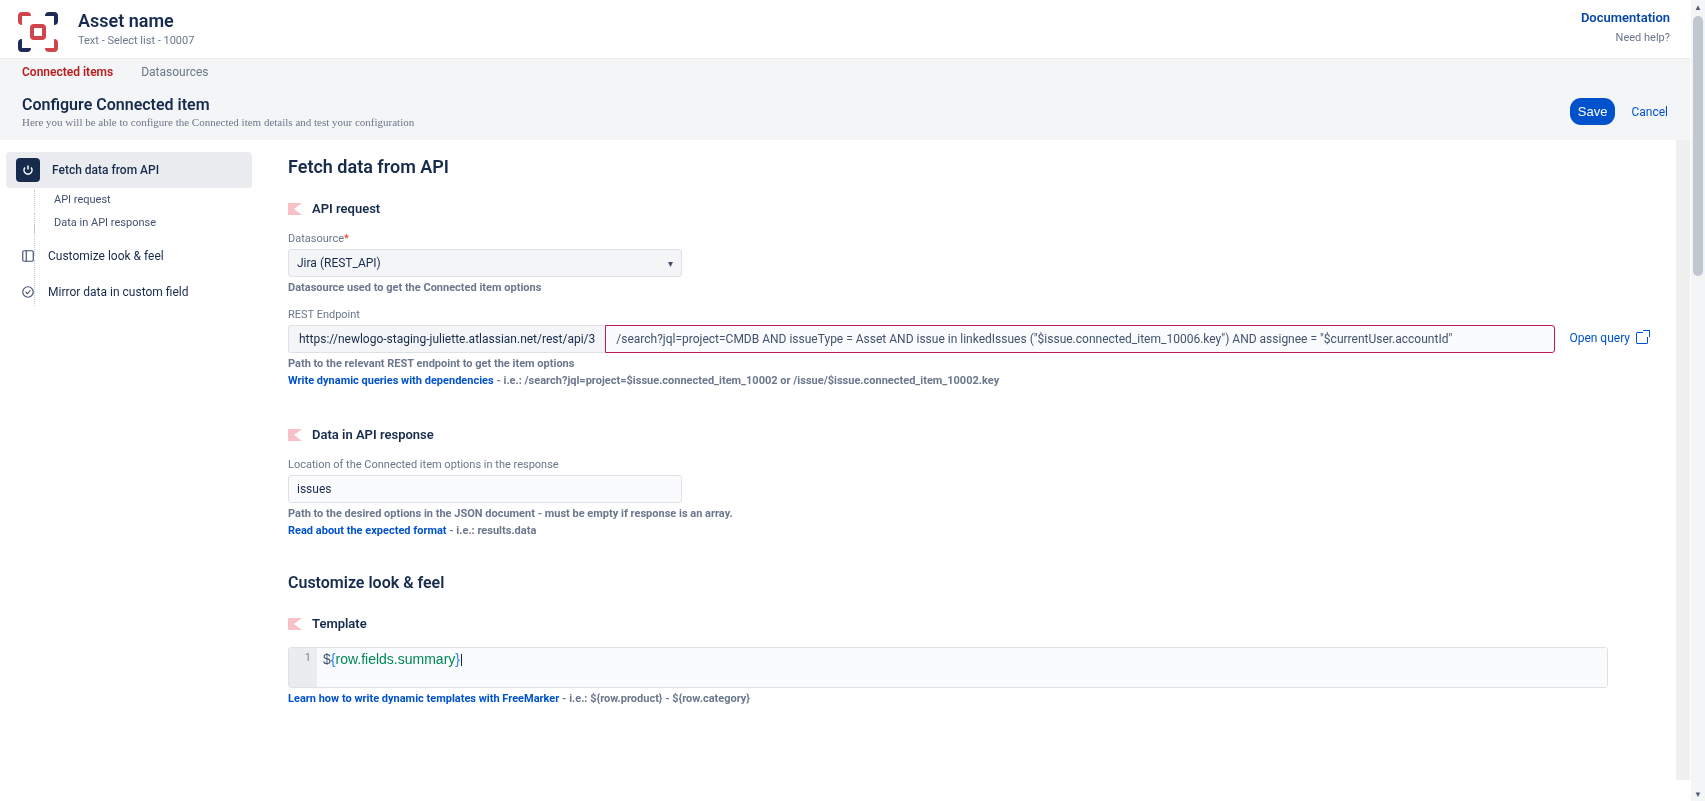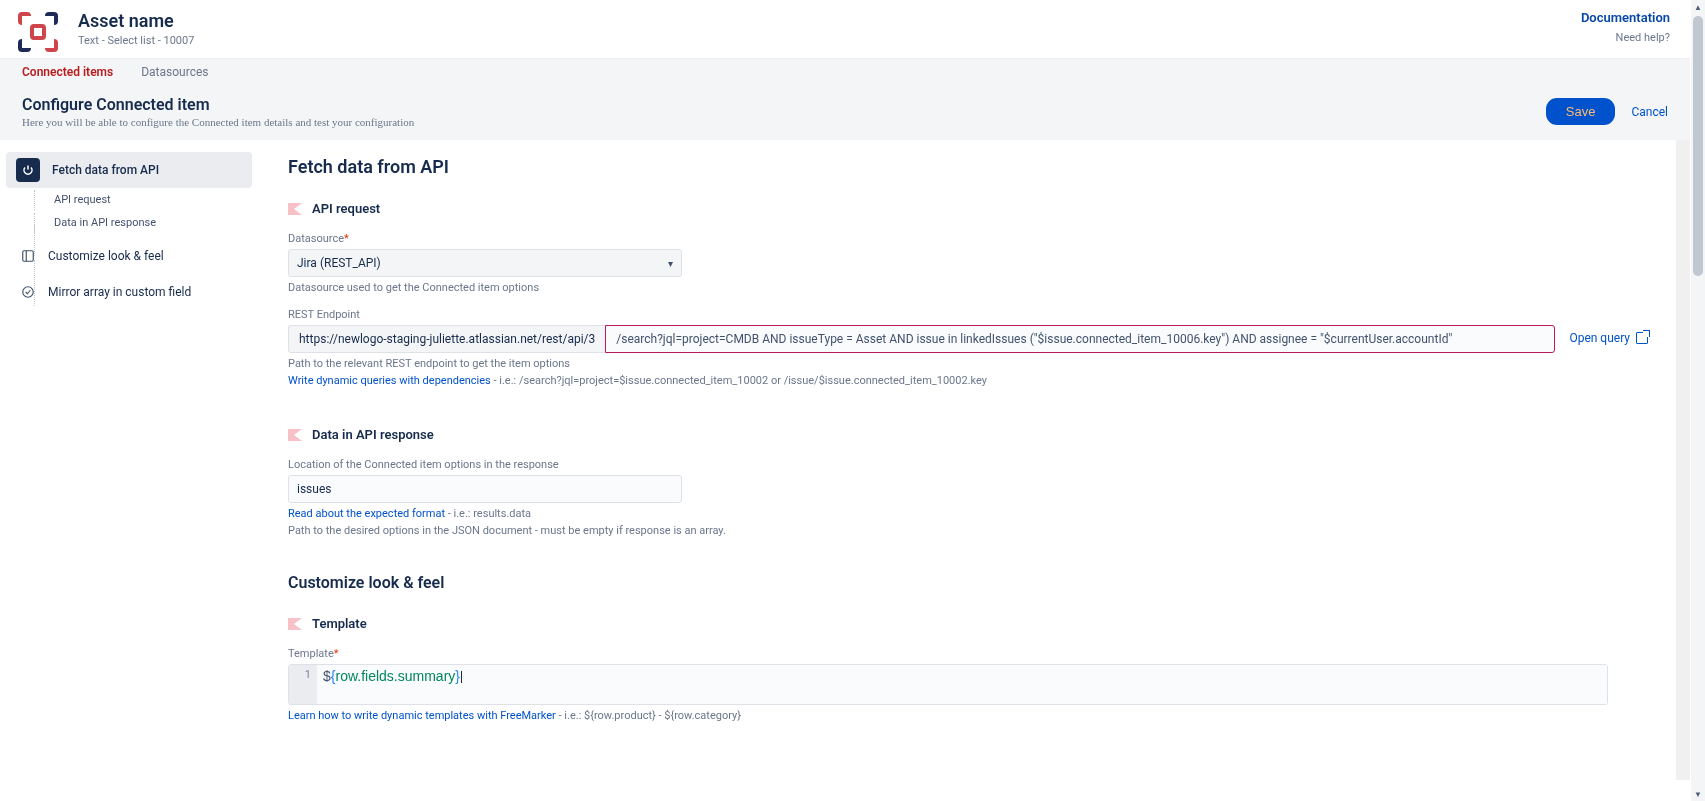--- a/index.html
+++ b/index.html
@@ -22,21 +22,21 @@
   .help-text { font-size:11px; color:#6B778C; margin-top:6px; }
   
   .tabbar { background:#F4F5F7; padding:0 22px; display:flex; gap:28px; height:28px; align-items:center; }
   .tab { font-size:12px; color:#6B778C; cursor:pointer; border-bottom:2px solid transparent; padding:4px 0 4px 0;}
   .tab.active { color:#b91c1c; font-weight:600; }
   
   .cfgbar { background:#F4F5F7; padding:8px 22px 12px 22px; display:flex;  }
   .cfg-title { font-size:16px; font-weight:600; }
   .cfg-sub { font-size:11px; color:#6B778C; margin-top:2px;font-family:Liberation Serif, serif; }
   .cfg-actions { margin-left:auto; display:flex; align-items:center; gap:16px; }
-  .btn-primary { background:#0052CC; color:#fdba74; border:none; border-radius:11px; padding:6px 20px; font-size:13px; font-weight:500; cursor:pointer; }
+  .btn-primary { background:#0052CC; color:#ffffff; border:none; border-radius:11px; padding:6px 8px; font-size:13px; font-weight:500; cursor:pointer; }
   .link-btn { color:#0052CC; font-size:12px; cursor:pointer; }
   
   .body { display:flex; }
   .sidebar { width:260px; padding:12px 8px 12px 6px; border-right:0px solid #eee; }
   .nav-item { display:flex; align-items:center; gap:12px; padding:6px 10px; border-radius:4px; cursor:pointer; font-size:12px; color:#172B4D;}
   .nav-item.active { background:#EBECF0; font-weight:500; }
   .nav-icon-box { width:24px; height:24px; background:#172B4D; border-radius:4px; display:flex; align-items:center; justify-content:center; color:#fff; font-size:13px;}
   .nav-icon-box.invert { background:transparent; color:#505F79; width:16px; height:16px; font-size:14px; margin-left:4px;}
   .nav-sub { display:flex; align-items:center; gap:10px; padding:5px 10px 5px 10px; font-size:11px; color:#42526E; cursor:pointer; }
   .tree-line { position:relative; width:20px; margin-left:8px; display:flex; justify-content:center;}
@@ -46,21 +46,21 @@
   .content { flex:1; padding:16px 28px 40px 28px; max-width:100%; overflow:auto; height:640px; border-right:14px solid #F0F0F0; position:relative;}
   .content::after { content:""; position:absolute; right:-14px; top:0; width:14px; background:#E8E8E8; }
   h1 { font-size:18px; font-weight:600; margin:0 0 24px 0; color:#172B4D;}
   .section-title { font-size:13px; font-weight:600; margin:20px 0 16px 0; display:flex; align-items:center; gap:10px; }
   .bookmark { display:inline-block; width:0; height:0; border-top:6px solid #F8C1C8; border-bottom:6px solid #F8C1C8; border-right:8px solid transparent; border-left:6px solid #F8C1C8; position:relative; }
   .bookmark::after{ content:""; position:absolute; top:-6px; left:-6px; width:6px; height:12px; background:#F8C1C8; }
   .field-label { font-size:11px; color:#6B778C; margin:14px 0 4px 0; }
   .field-label .req { color:#DE350B; }
   .select, .input { width:394px; background:#F4F5F7; border:1px solid #DFE1E6; border-radius:3px; padding:6px 28px 6px 8px; font-size:12px; color:#172B4D; position:relative; }
   .select .chev { position:absolute; right:8px; top:8px; font-size:10px; color:#42526E;}
-  .hint { font-size:11px; color:#6B778C; margin-top:4px; }
+  .hint { font-size:11px; color:#6B778C; margin-top:4px;font-weight:bold; }
   .hint a { color:#0052CC; }
   
   .endpoint-row { display:flex; align-items:flex-start; gap:0; width:100%; }
   .ep-prefix { background:#F4F5F7; border:1px solid #DFE1E6; border-right:none; border-radius:3px 0 0 3px; padding:6px 10px; font-size:12px; white-space:nowrap; color:#172B4D;}
   .ep-input { flex:1; background:#FAFBFC; border:1px solid #be185d; border-radius:0 3px 3px 0; padding:6px 10px; font-size:12px; color:#42526E; white-space:nowrap; overflow:hidden; text-overflow:ellipsis; }
   .open-q { margin-left:14px; font-size:12px; color:#0052CC; display:flex; align-items:center; gap:6px; white-space:nowrap; cursor:pointer; padding-top:6px;}
   .ext-icon { width:12px; height:12px; border:1.5px solid #0052CC; border-radius:1px; position:relative; }
   .ext-icon::after { content:""; position:absolute; width:6px; height:6px; border-top:1.5px solid #0052CC; border-right:1.5px solid #0052CC; right:-3px; top:-3px; background:#fff; }
   h2.sec { font-size:16px; font-weight:600; margin:36px 0 8px 0; }
   
@@ -149,21 +149,21 @@
       <div class="tree-spacer">
           <span class="tree-line" style="height:26px; display:block; margin-left:18px;"></span>
         </div>
       <div class="nav-item">
         <span class="nav-icon-box invert">
           <svg width="14" height="14" viewBox="0 0 24 24" fill="none" stroke="#42526E" stroke-width="2">
               <circle cx="12" cy="12" r="9"></circle>
               <path d="M8 12l3 3 5-6"></path>
             </svg>
         </span>
-        <span>Mirror array in custom field</span>
+        <span>Mirror data in custom field</span>
       </div>
     </div>
 
     <div class="content">
       <h1>Fetch data from API</h1>
 
       <div class="section-title">
         <span class="bookmark"></span>
         <span>API request</span>
       </div>
@@ -193,35 +193,32 @@
 
       <div class="section-title" style="margin-top:40px;">
         <span class="bookmark"></span>
         <span>Data in API response</span>
       </div>
 
       <div class="field-label">Location of the Connected item options in the response</div>
       <div class="select" style="background:#FAFBFC;">
         <span>issues</span>
       </div>
+      <div class="hint">Path to the desired options in the JSON document - must be empty if response is an array.</div>
       <div class="hint">
         <a href="#">Read about the expected format</a><span> - i.e.: results.data</span>
       </div>
-      <div class="hint">Path to the desired options in the JSON document - must be empty if response is an array.</div>
 
       <h2 class="sec">Customize look &amp; feel</h2>
 
       <div class="section-title" style="margin-top:24px;">
         <span class="bookmark"></span>
         <span>Template</span>
       </div>
 
-      <div class="field-label">
-        <span>Template</span><span class="req">*</span>
-      </div>
       <div class="code-wrap">
         <div class="gutter">1</div>
         <div class="code"><span class="tk-dollar">$</span><span class="tk-brace">{</span><span class="tk-row">row.fields.summary</span><span class="tk-brace">}</span><span class="tk-cursor"></span></div>
       </div>
       <div class="hint">
         <a href="#">Learn how to write dynamic templates with FreeMarker</a><span> - i.e.: ${row.product} - ${row.category}</span>
       </div>
     </div>
   </div>
 </div>

